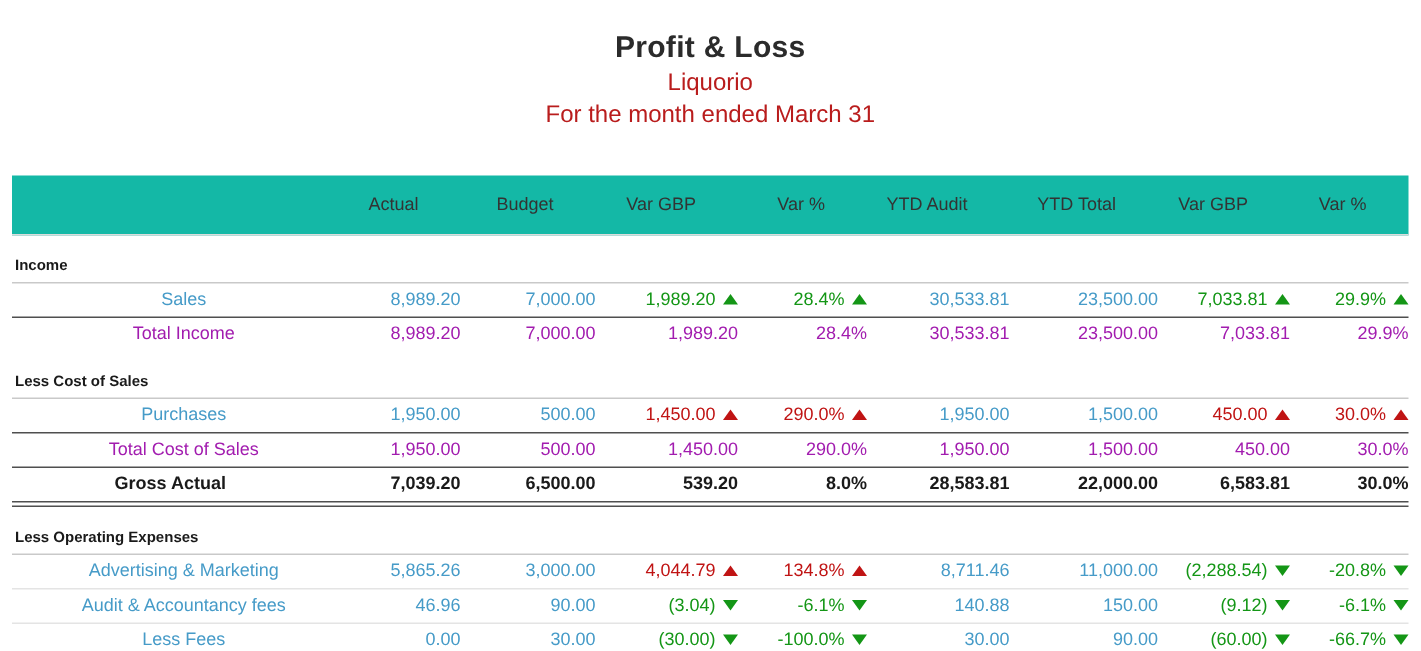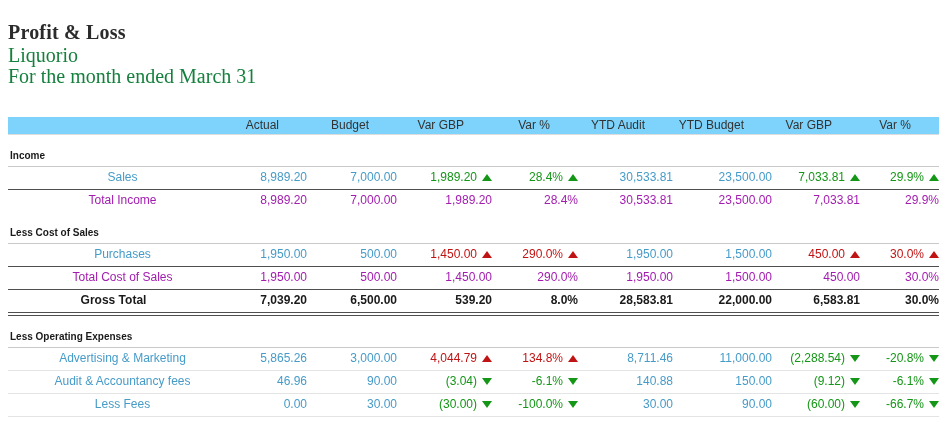--- a/index.html
+++ b/index.html
@@ -5,35 +5,35 @@
   * { margin: 0; padding: 0; box-sizing: border-box; }
   html, body { background: #ffffff; }
   body {
     width: 947px; height: 434px; overflow: hidden;
     font-family: "Liberation Sans", "DejaVu Sans", sans-serif;
     color: #1f1f1f;
   }
   .page { padding: 19px 8px 0 8px; }
 
   
-  .titles { margin-bottom: 30px; font-family: Liberation Serif, serif; }
+  .titles { text-align: center; margin-bottom: 30px; }
   .titles h1 { font-size: 20px; line-height: 26px; font-weight: bold; color: #2b2b2b; letter-spacing: 0.2px; }
-  .titles .sub { font-size: 20px; line-height: 21px; font-weight: normal; color: #15803d; }
+  .titles .sub { font-size: 16px; line-height: 21px; font-weight: normal; color: #b91c1c; }
 
   
   .grid {
     display: grid;
     grid-template-columns: minmax(0,1fr) 90px 90px 95px 86px 95px 99px 88px 79px;
     padding-right: 28px;
     align-items: center;
   }
   .head {
-    background: #7dd3fc;
+    background: #14b8a6;
     border-bottom: 1px solid #dcdcdc;
-    height: 18px;
+    height: 40px;
     font-size: 12px;
     color: #333333;
   }
   .head .cell { text-align: right; }
 
   .cell { font-size: 12px; line-height: 13px; }
   .cell.num { display: flex; justify-content: flex-end; align-items: center; gap: 5px; text-align: right; }
   .cell.label { text-align: center; }
 
   .section-heading {
@@ -74,21 +74,21 @@
   </header>
 
   <div>
     <div class="grid head" id="thead">
         <div class="cell label"></div>
         <div class="cell">Actual</div>
         <div class="cell">Budget</div>
         <div class="cell">Var GBP</div>
         <div class="cell">Var %</div>
         <div class="cell">YTD Audit</div>
-        <div class="cell">YTD Budget</div>
+        <div class="cell">YTD Total</div>
         <div class="cell">Var GBP</div>
         <div class="cell">Var %</div>
       </div>
     <div id="tbody">
         <div class="section-heading">Income</div>
         <div class="grid row row-account">
           <div class="cell label tone-blue"><span>Sales</span></div>
           <div class="cell num">
             <span class="tone-blue">8,989.20</span>
           </div>
@@ -198,21 +198,21 @@
             <span>1,500.00</span>
           </div>
           <div class="cell num">
             <span>450.00</span>
           </div>
           <div class="cell num">
             <span>30.0%</span>
           </div>
         </div>
         <div class="grid row row-grand">
-          <div class="cell label">Gross Total</div>
+          <div class="cell label">Gross Actual</div>
           <div class="cell num">
             <span>7,039.20</span>
           </div>
           <div class="cell num">
             <span>6,500.00</span>
           </div>
           <div class="cell num">
             <span>539.20</span>
           </div>
           <div class="cell num">

